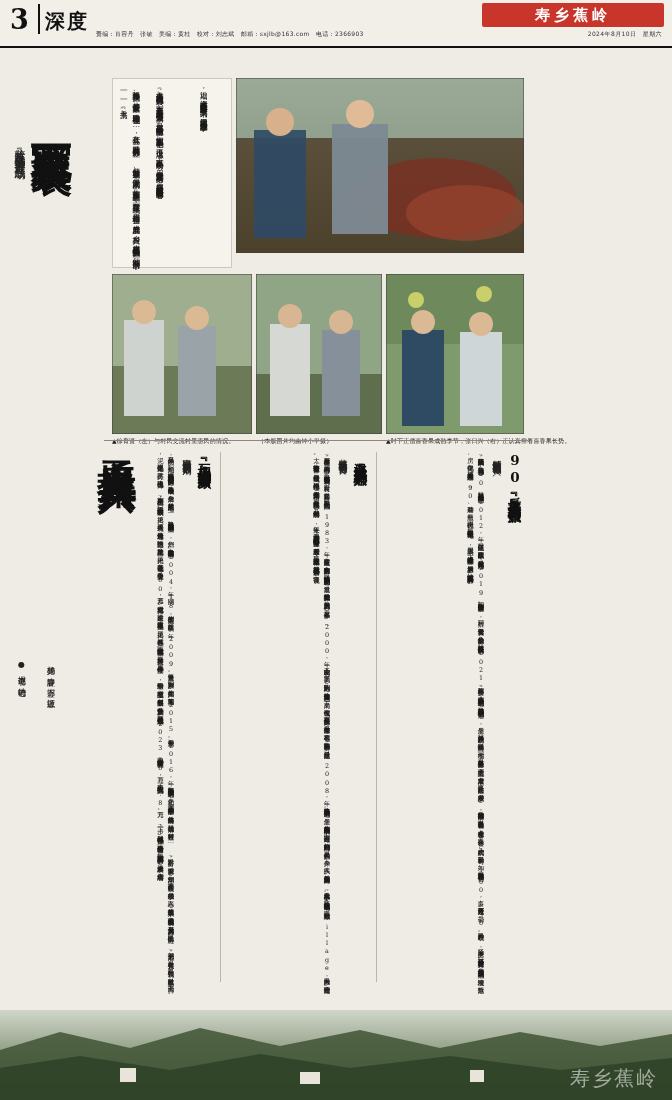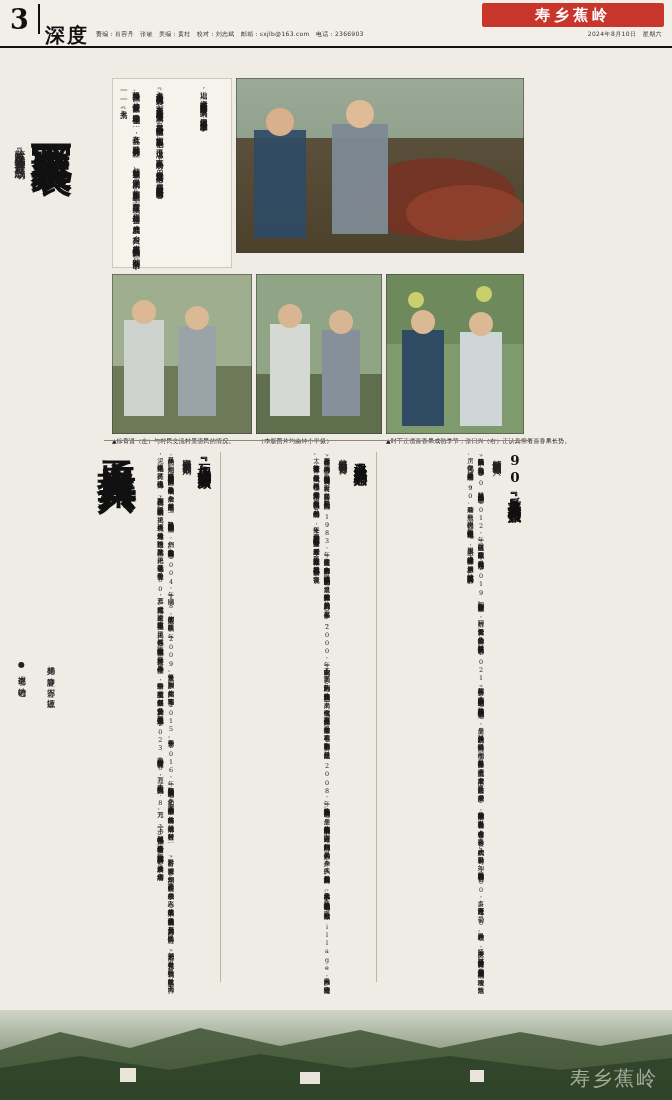--- a/index.html
+++ b/index.html
@@ -23,21 +23,21 @@
   }
   .page-num{
     position:absolute;left:10px;top:6px;
     font-size:27px;font-weight:bold;line-height:1;
     font-family:"DejaVu Serif","Liberation Serif",serif;
   }
   .sec-divider{
     position:absolute;left:38px;top:4px;width:2px;height:30px;background:#111;
   }
   .sec-title{
-    position:absolute;left:45px;top:22px;
+    position:absolute;left:45px;top:8px;
     font-size:20px;font-weight:bold;letter-spacing:2px;
     font-family:"DejaVu Serif","Liberation Serif",serif;
   }
   .paper-logo{
     position:absolute;right:8px;top:3px;
     width:182px;height:24px;
     background:#c8352b;
     border-radius:2px;
     color:#fff;font-size:15px;font-weight:bold;
     letter-spacing:4px;

